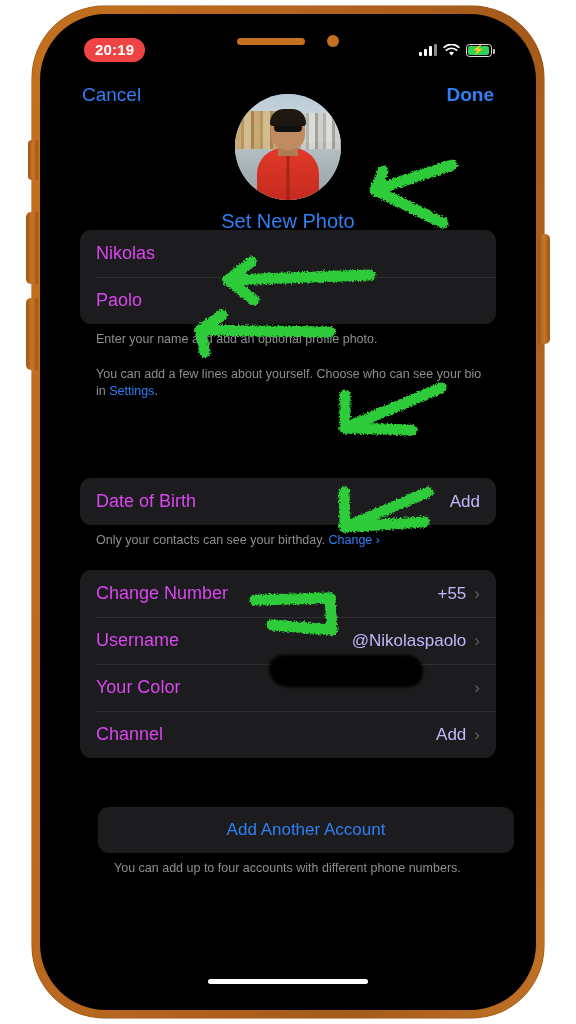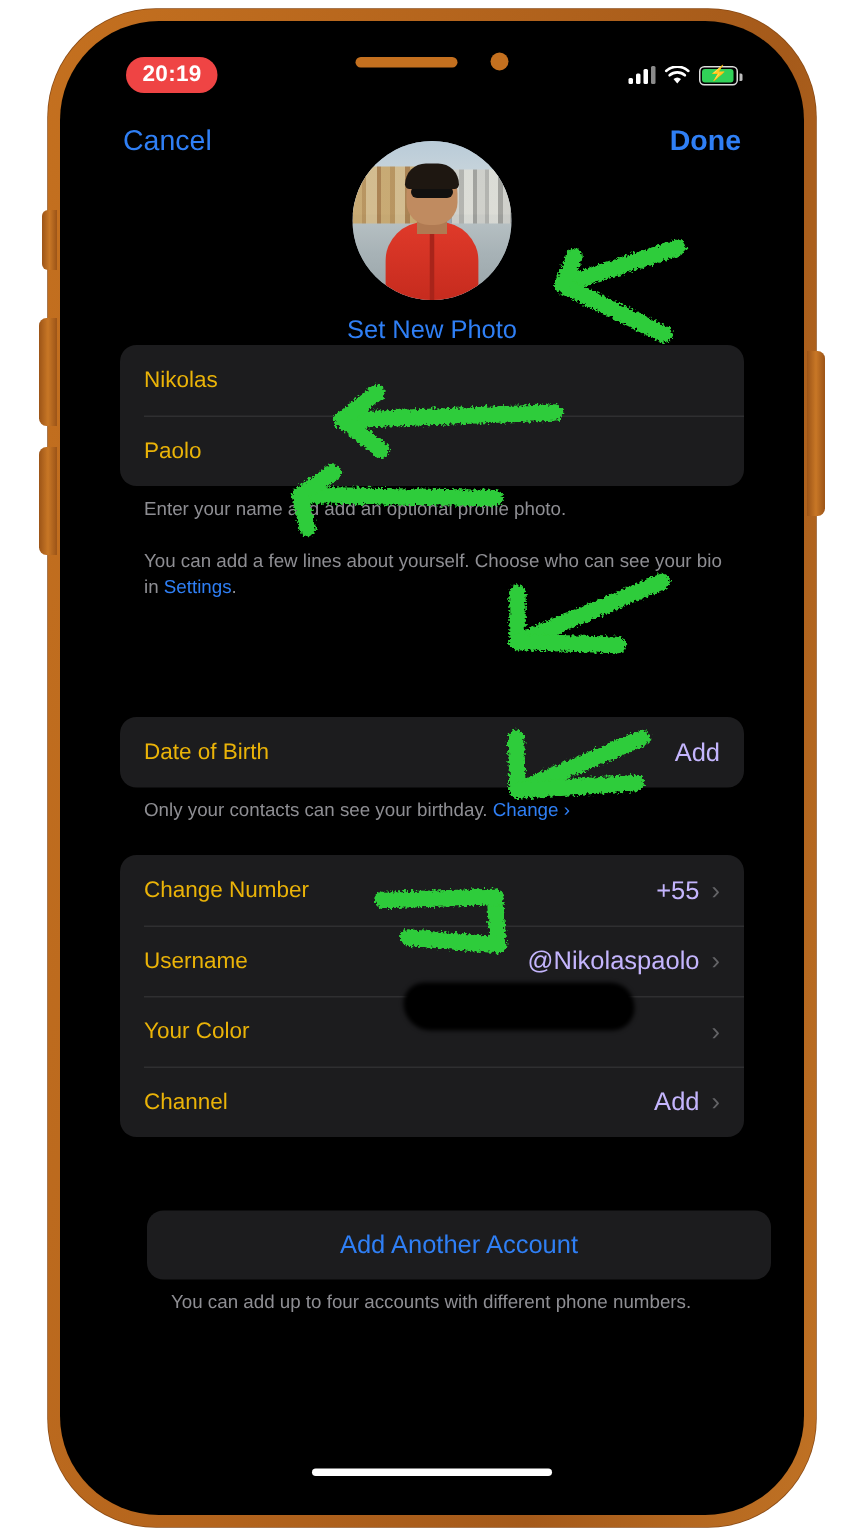--- a/index.html
+++ b/index.html
@@ -127,39 +127,39 @@
   .av-neck { position:absolute; left:50%; transform:translateX(-50%); bottom:44px;
              width: 20px; height: 14px; background:#b07a52; }
   .av-head { position:absolute; left:50%; transform:translateX(-50%); bottom:50px;
              width: 34px; height: 38px; border-radius: 17px 17px 15px 15px; background:#c08b60; }
   .av-hair { position:absolute; left:50%; transform:translateX(-50%); bottom:74px;
              width: 36px; height: 17px; border-radius: 18px 18px 4px 4px; background:#1e1711; }
   .av-glass { position:absolute; left:50%; transform:translateX(-50%); bottom:68px;
              width: 28px; height: 8px; border-radius: 4px; background:#11100f; }
 
   .set-photo {
-    display:block; margin: 10px auto 0; color: #2f7ff5; font-size: 17px;
+    display:block; margin: 10px auto 0; color: #2f7ff5; font-size: 20px;
     background:none; border:none; font-family: inherit; cursor:pointer; text-align:center; width: 100%;
   }
 
   .card {
     background: #1c1c1e;
     border-radius: 11px;
     margin: 0 18px;
     overflow: hidden;
   }
   .row {
     display:flex; align-items:center; justify-content: space-between;
     height: 47px; padding: 0 16px;
     position: relative;
   }
   .row + .row::before {
     content:""; position:absolute; left:16px; right:0; top:0; height:1px; background:#2f2f31;
   }
-  .row .label { font-size: 15px; color:#eab308; }
+  .row .label { font-size: 18px; color:#d946ef; }
   .row .value { font-size: 17px; color:#c4b5fd; }
   .row .right { display:flex; align-items:center; gap: 8px; text-align: center; }
   .chev { color:#636366; font-size: 17px; line-height: 1; }
 
   .hint {
     font-size: 12.5px; color: #8e8e93; line-height: 1.35;
     margin: 7px 22px 0 34px;
   }
   .hint a { color: #2f7ff5; text-decoration: none; }
 

